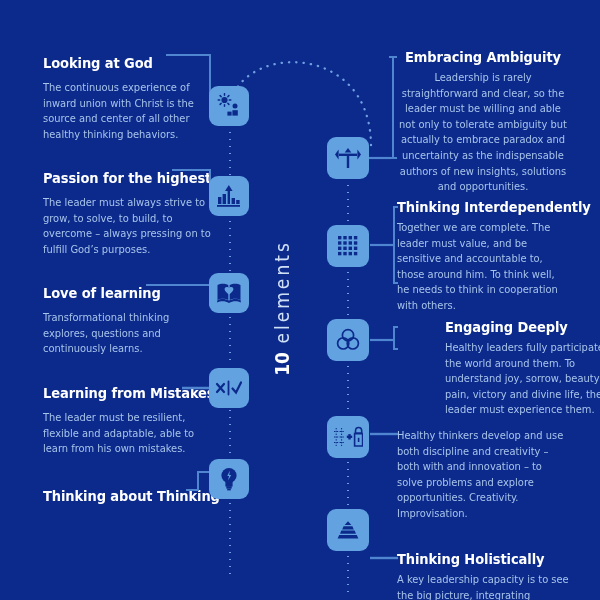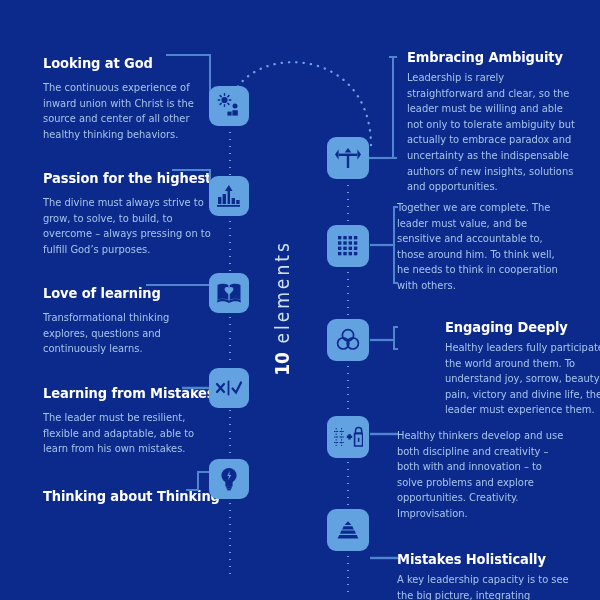--- a/index.html
+++ b/index.html
@@ -117,21 +117,21 @@
         </g>
         <circle cx="19" cy="13" r="2.5"></circle>
         <rect x="16.4" y="17.2" width="5.4" height="5.4"></rect>
         <rect x="11.4" y="18.6" width="4.2" height="4"></rect>
       </g>
     </svg>
   </div>
 
   <div class="block left" style="left:43px;top:163px;width:172px;">
     <p class="title">Passion for the highest</p>
-    <p class="body">The divine must always strive to grow, to solve, to build, to overcome – always pressing on to fulfill God’s purposes.</p>
+    <p class="body">The leader must always strive to grow, to solve, to build, to overcome – always pressing on to fulfill God’s purposes.</p>
   </div>
   <div class="conn" style="left:172px;top:168px;">
     <svg width="42" height="26" viewBox="0 0 42 26">
       <path d="M0,2 H38 V24 H42" fill="none" stroke="#4f86cf" stroke-width="2"></path>
     </svg>
   </div>
   <div class="tile l" style="top:176px;">
     <svg width="26" height="24" viewBox="0 0 26 24">
       <g fill="#0b2a8c">
         <rect x="2" y="13" width="3.4" height="7"></rect>
@@ -198,21 +198,21 @@
       <g fill="#0b2a8c">
         <circle cx="9" cy="9.5" r="7.6"></circle>
         <rect x="5.4" y="15.5" width="7.2" height="5"></rect>
         <rect x="6.3" y="20.2" width="5.4" height="2.4"></rect>
         <rect x="7.2" y="22.6" width="3.6" height="1.8"></rect>
         <polygon points="9.9,4.6 7.3,10 9.1,10 8,14.6 11.2,9 9.2,9" fill="#63a2e0"></polygon>
       </g>
     </svg>
   </div>
 
-  <div class="block" style="left:407px;top:50px;width:172px;">
+  <div class="block" style="left:397px;top:50px;width:172px;text-align:center;">
     <p class="title">Embracing Ambiguity</p>
     <p class="body">Leadership is rarely straightforward and clear, so the leader must be willing and able not only to tolerate ambiguity but actually to embrace paradox and uncertainty as the indispensable authors of new insights, solutions and opportunities.</p>
   </div>
   <div class="conn" style="left:369px;top:55px;">
     <svg width="28" height="105" viewBox="0 0 28 105">
       <path d="M28,2 H24 V103 H28" fill="none" stroke="#4f86cf" stroke-width="2"></path>
       <path d="M24,103 H20" fill="none" stroke="#4f86cf" stroke-width="2"></path>
       <path d="M24,2 H20" fill="none" stroke="#4f86cf" stroke-width="2"></path>
     </svg>
   </div>
@@ -227,20 +227,21 @@
         <rect x="11.8" y="9" width="2.4" height="13"></rect>
         <rect x="4" y="7.6" width="18" height="2.4"></rect>
         <polygon points="3.6,3.4 3.6,13.6 0,8.5"></polygon>
         <polygon points="22.4,3.4 22.4,13.6 26,8.5"></polygon>
         <polygon points="13,2 16.3,6.6 9.7,6.6"></polygon>
       </g>
     </svg>
   </div>
 
   <div class="block" style="left:397px;top:200px;width:168px;">
+    <p class="title">Thinking Interdependently</p>
     <p class="body">Together we are complete. The leader must value, and be sensitive and accountable to, those around him. To think well, he needs to think in cooperation with others.</p>
   </div>
   <div class="conn" style="left:372px;top:205px;">
     <svg width="26" height="80" viewBox="0 0 26 80">
       <path d="M26,2 H22 V78 H26" fill="none" stroke="#4f86cf" stroke-width="2"></path>
     </svg>
   </div>
   <div class="conn" style="left:370px;top:242px;">
     <svg width="24" height="6" viewBox="0 0 24 6">
       <path d="M0,3 H24" fill="none" stroke="#4f86cf" stroke-width="2.2"></path>
@@ -313,21 +314,21 @@
         </g>
         <rect x="13.8" y="9.6" width="5.4" height="2.4"></rect>
         <rect x="15.3" y="8.1" width="2.4" height="5.4"></rect>
         <path d="M22.5,5 C22.5,2.8 24,1.5 25.6,1.5 C27.2,1.5 28.7,2.8 28.7,5 L28.7,7 L22.5,7 Z M21.6,7.6 H29.6 V20 H21.6 Z" fill="none" stroke="#0b2a8c" stroke-width="1.6"></path>
         <line x1="25.6" y1="11.8" x2="25.6" y2="16" stroke="#0b2a8c" stroke-width="1.6"></line>
       </g>
     </svg>
   </div>
 
   <div class="block" style="left:397px;top:552px;width:175px;">
-    <p class="title">Mistakes Holistically</p>
+    <p class="title">Thinking Holistically</p>
     <p class="body">A key leadership capacity is to see the big picture, integrating spiritual and</p>
   </div>
   <div class="conn" style="left:370px;top:555px;">
     <svg width="28" height="6" viewBox="0 0 28 6">
       <path d="M0,3 H28" fill="none" stroke="#4f86cf" stroke-width="2.4"></path>
     </svg>
   </div>
   <div class="tile r" style="top:509px;">
     <svg width="26" height="20" viewBox="0 0 26 20">
       <g fill="#0b2a8c">

